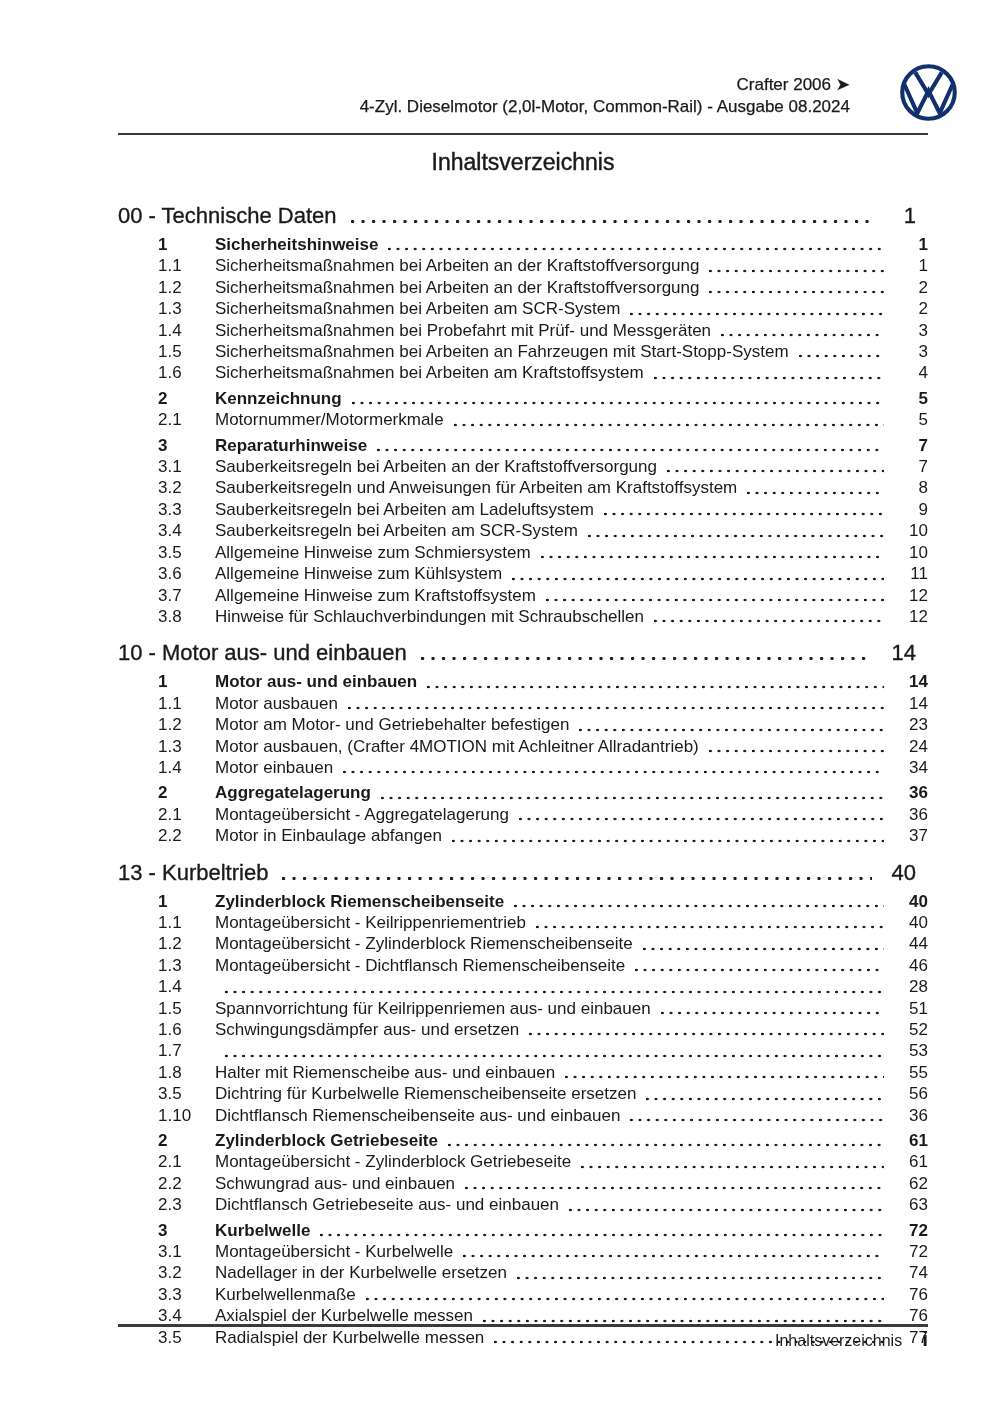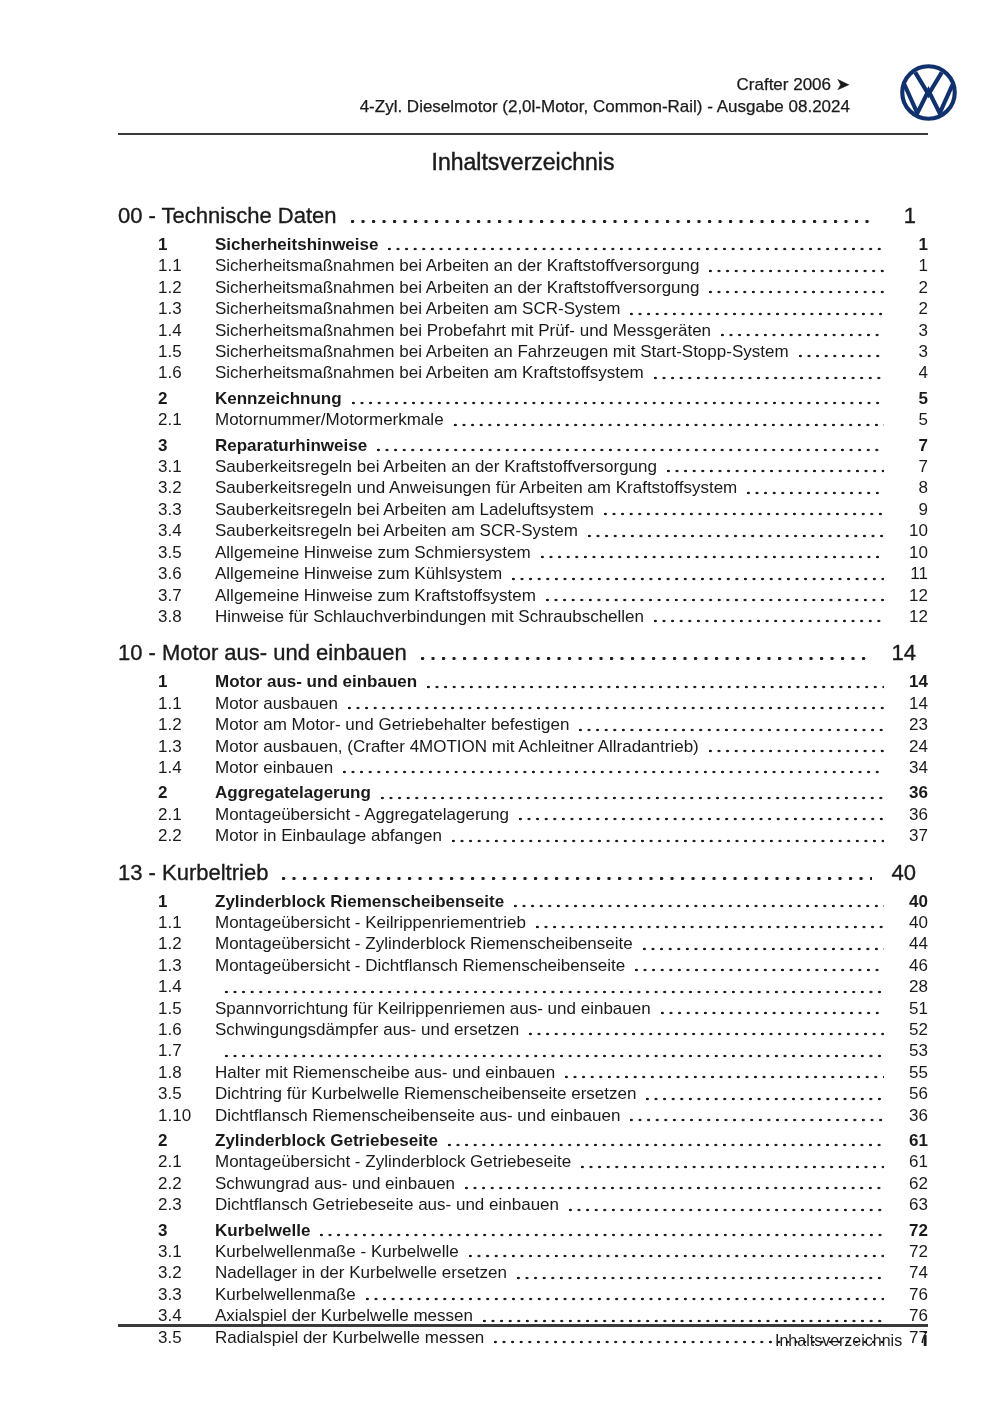--- a/index.html
+++ b/index.html
@@ -450,21 +450,21 @@
 
   <div class="row bold">
     <span class="num">3</span>
     <span class="title">Kurbelwelle</span>
     <span class="leader"></span>
     <span class="page">72</span>
   </div>
 
   <div class="row">
     <span class="num">3.1</span>
-    <span class="title">Kurbelwellenmaße - Kurbelwelle</span>
+    <span class="title">Montageübersicht - Kurbelwelle</span>
     <span class="leader"></span>
     <span class="page">72</span>
   </div>
 
   <div class="row">
     <span class="num">3.2</span>
     <span class="title">Nadellager in der Kurbelwelle ersetzen</span>
     <span class="leader"></span>
     <span class="page">74</span>
   </div>

